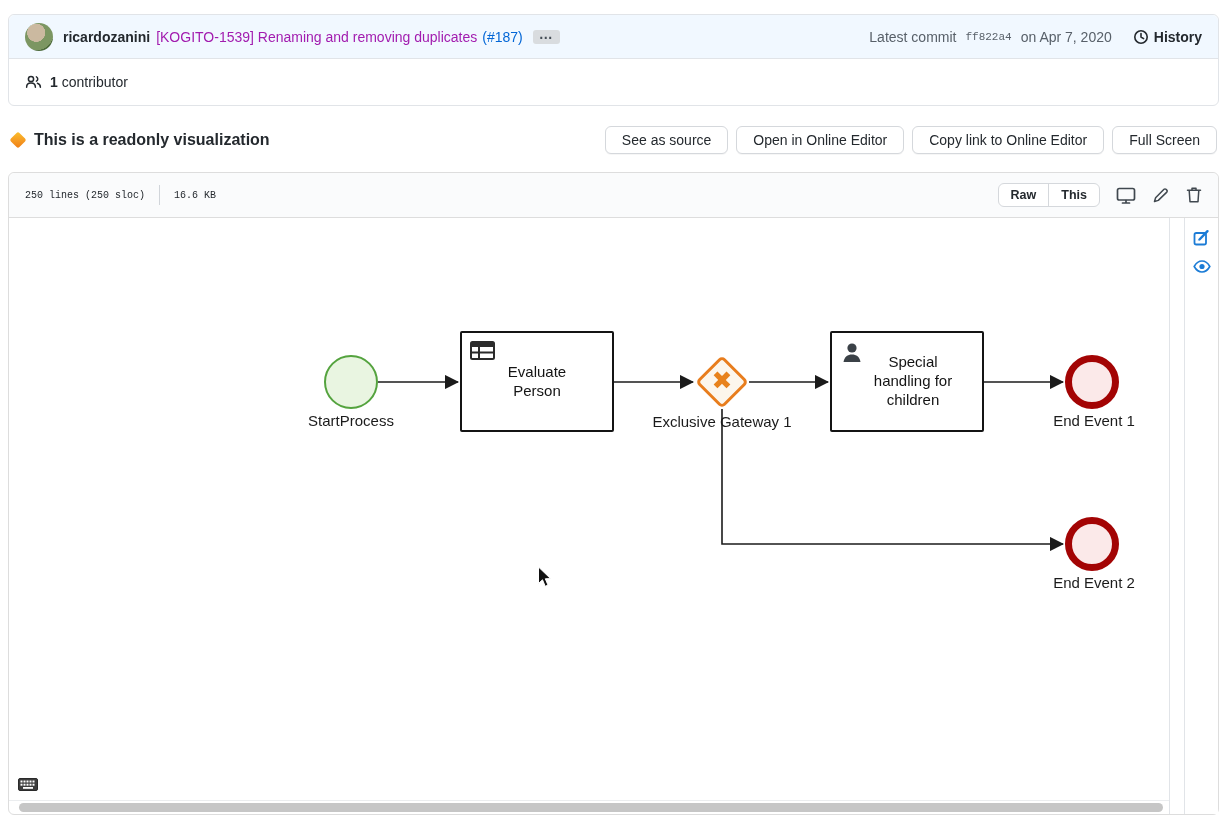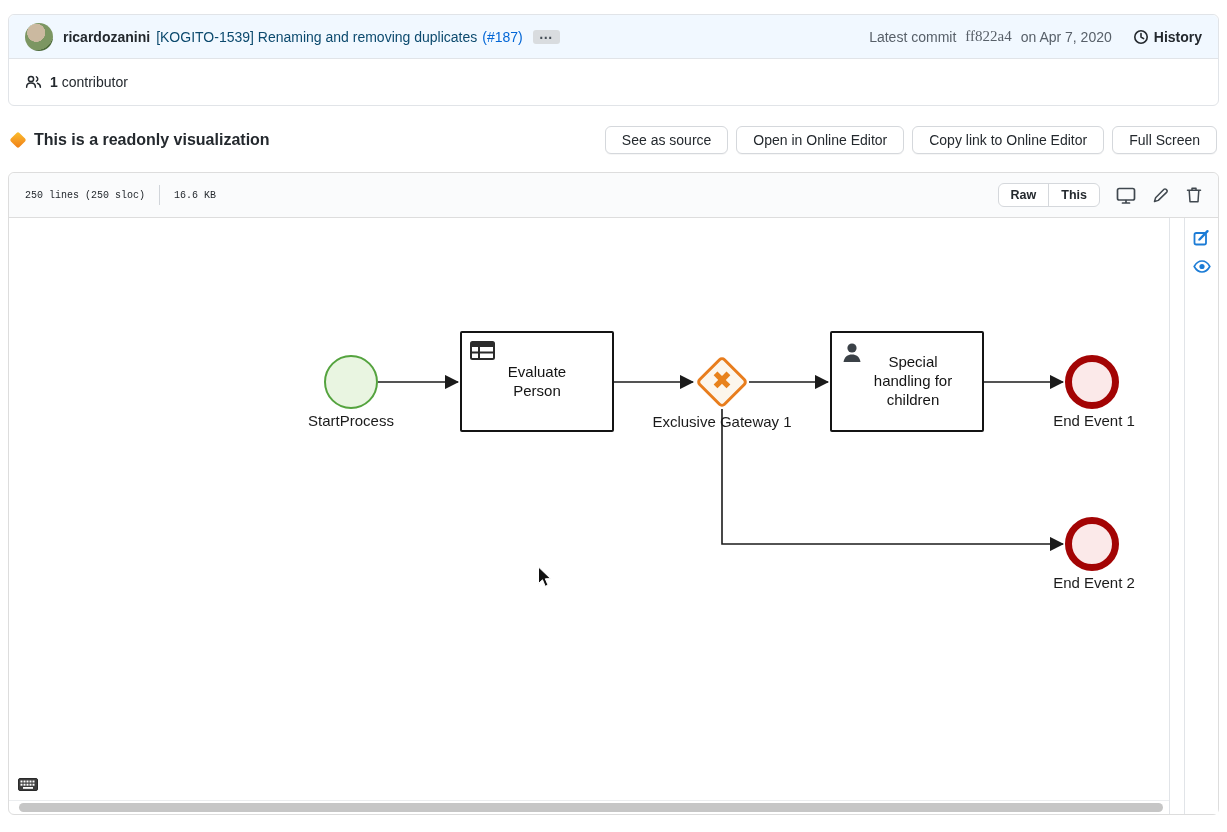--- a/index.html
+++ b/index.html
@@ -20,29 +20,29 @@
     border-radius:6px 6px 0 0;
     display:flex; align-items:center; padding:10px 16px; height:44px;
     font-size:14px;
   }
   .avatar {
     width:28px; height:28px; border-radius:50%;
     background:radial-gradient(circle at 40% 35%, #cbb9a0 0 36%, #7c9662 37% 70%, #4e6b3c 71%);
     margin-right:10px; flex:0 0 auto;
   }
   .commit-author { font-weight:700; margin-right:6px; }
-  .commit-message { color:#0c4a6e; }
+  .commit-message { color:#a21caf; }
   .pr-link { color:#0366d6; margin-left:5px; cursor:pointer; }
   .ellipsis-btn {
     margin-left:10px; background:#d9dcdf; border:none; border-radius:3px;
     color:#444d56; font-weight:700; font-size:14px; line-height:5px;
     padding:1px 6px 6px 6px; height:14px; cursor:pointer; letter-spacing:1px;
   }
   .commit-right { margin-left:auto; display:flex; align-items:center; gap:9px; color:#586069; font-size:14px; }
-  .commit-hash { font-family:Liberation Serif, serif; font-size:15px; }
+  .commit-hash { font-family:Liberation Mono, monospace; font-size:11px; }
   .history-btn { display:flex; align-items:flex-start; gap:5px; font-weight:700; color:#24292e; margin-left:12px; cursor:pointer; }
 
   .contrib-row { display:flex; align-items:center; gap:8px; padding:15px 16px; font-size:14px; border-radius:0 0 6px 6px; }
   .contrib-count { font-weight:700; }
 
   
   .readonly-row { display:flex; align-items:center; padding:2px 2px 2px 4px; margin-bottom:14px; height:36px; }
   .diamond-icon {
     width:12px; height:12px; margin-right:10px;
     background:linear-gradient(135deg,#fbc02d 0%, #f59a23 55%, #ef7d14 100%);

